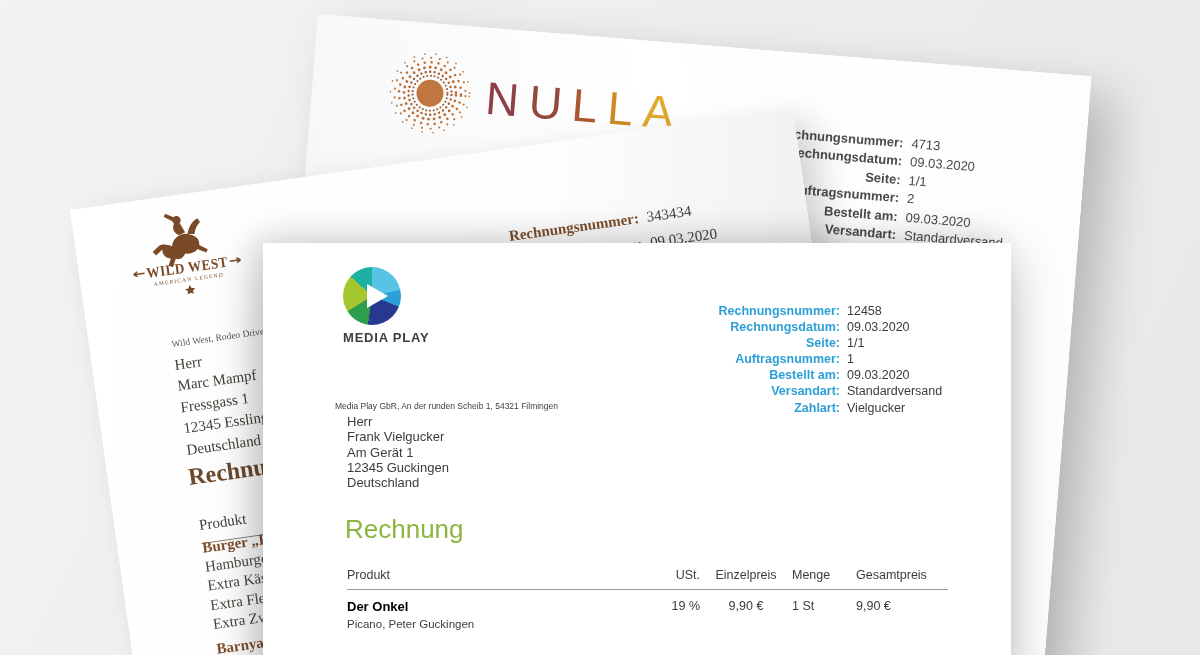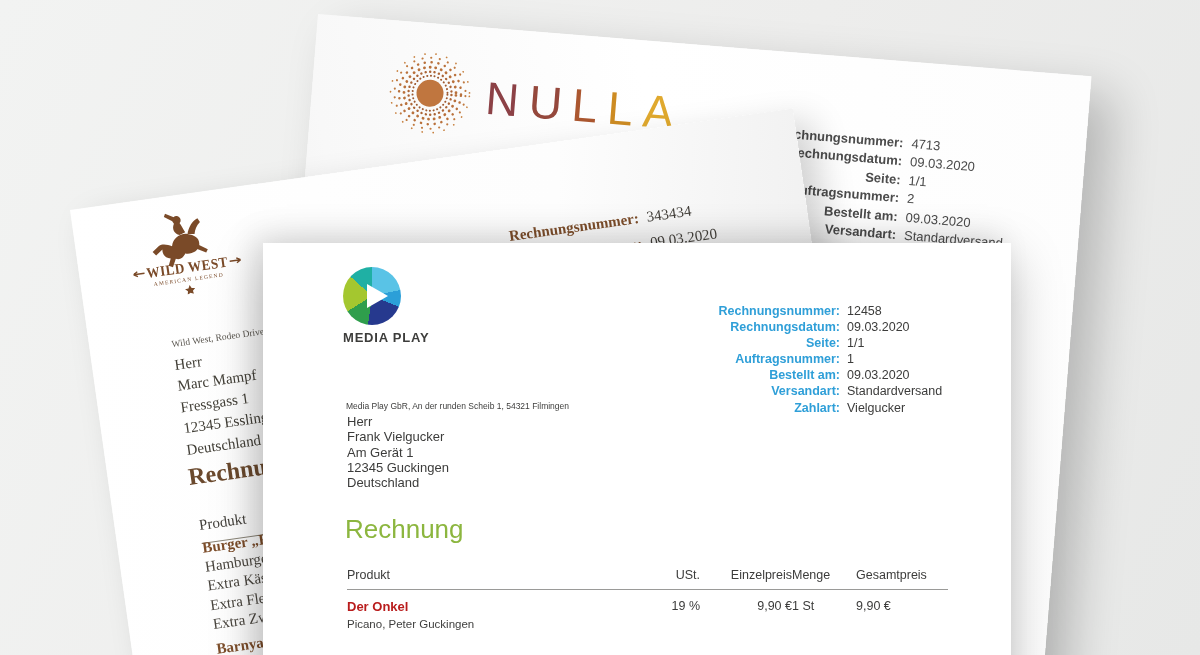--- a/index.html
+++ b/index.html
@@ -48,29 +48,29 @@
       #59c3e6 0deg 78deg, #2b9fd8 78deg 112deg, #26398e 112deg 188deg,
       #2f9e4c 188deg 238deg, #a4c72f 238deg 312deg, #1fb0a4 312deg 360deg);}
   .mp-logo::after{content:"";position:absolute;left:24px;top:17px;width:0;height:0;
     border-left:21px solid #fff;border-top:12px solid transparent;border-bottom:12px solid transparent;}
   .mp-brand{position:absolute;left:80px;top:87px;font-size:13px;font-weight:bold;
     letter-spacing:.8px;color:#3d3d3b;}
   .mp-meta{position:absolute;left:377px;top:60px;font-size:12.5px;}
   .mp-row{display:flex;line-height:16.1px;}
   .mp-label{width:200px;text-align:right;font-weight:bold;}
   .mp-value{margin-left:7px;color:#3c3c3b;white-space:nowrap;}
-  .mp-sender{position:absolute;left:83px;top:158px;font-size:8.5px;color:#3e3e3d;}
+  .mp-sender{position:absolute;left:72px;top:158px;font-size:8.5px;color:#3e3e3d;}
   .mp-recipient{position:absolute;left:84px;top:171px;font-size:13px;line-height:15.3px;color:#3c3c3b;}
   .mp-title{position:absolute;left:82px;top:271px;font-size:26px;}
   .mp-table{position:absolute;left:84px;top:325px;width:601px;font-size:12.5px;color:#3c3c3b;}
   .t-head{display:flex;padding-bottom:7px;border-bottom:1px solid #9a9a98;}
   .t-row{display:flex;margin-top:9px;}
   .c-name{flex:1;text-align:left;}
   .c-ust{width:72px;text-align:right;}
-  .c-einzel{width:92px;text-align:right;}
+  .c-einzel{width:92px;text-align:center;}
   .c-menge{width:64px;text-align:left;}
   .c-gesamt{width:92px;}
   .row-name{font-weight:bold;font-size:13px;}
   .mp-desc{margin-top:3px;font-size:11.5px;line-height:15px;color:#3f3f3e;width:330px;}
 </style>
 </head>
 <body>
 
 <div class="stage">
 
@@ -220,21 +220,21 @@
 
     <div class="mp-table">
       <div class="t-head">
         <span class="c-name">Produkt</span>
         <span class="c-ust">USt.</span>
         <span class="c-einzel">Einzelpreis</span>
         <span class="c-menge">Menge</span>
         <span class="c-gesamt">Gesamtpreis</span>
       </div>
       <div class="t-row">
-        <span class="c-name row-name" style="color:#b91c1c">Der Onkel</span>
+        <span class="c-name row-name" style="color:#000000">Der Onkel</span>
         <span class="c-ust">19 %</span>
         <span class="c-einzel">9,90 €</span>
         <span class="c-menge">1 St</span>
         <span class="c-gesamt">9,90 €</span>
       </div>
       <div class="mp-desc">
         <div>Picano, Peter Guckingen</div>
       </div>
     </div>
   </section>

